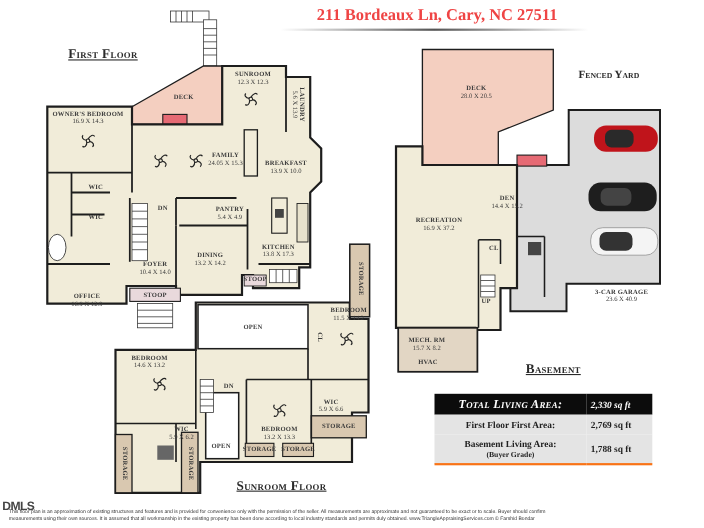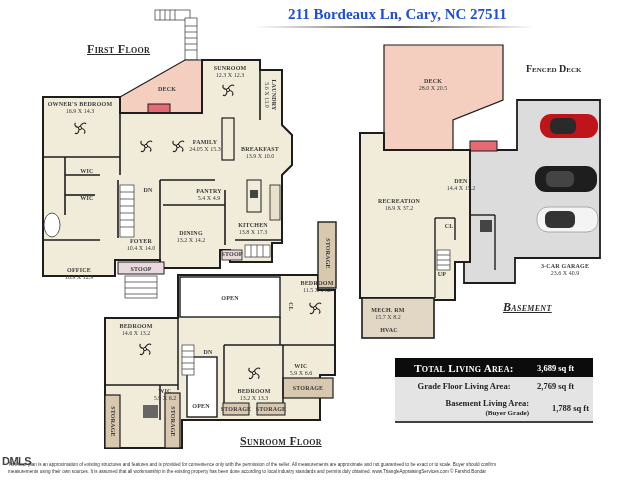--- a/index.html
+++ b/index.html
@@ -1,32 +1,32 @@
 <!DOCTYPE html>
 <html><head>
 <meta charset="utf-8">
 <style>
   html, body { margin:0; padding:0; }
   body { width:640px; height:480px; position:relative; overflow:hidden; background:#ffffff; font-family:"Liberation Serif", serif; color:#2a2a2a; }
   #plan { position:absolute; left:0; top:0; }
-  .title { position:absolute; left:288px; top:6px; font-size:15px; font-weight:bold; color:#1d4ed8; white-space:nowrap; }
+  .title { position:absolute; left:288px; top:6px; font-size:15px; font-weight:bold; color:#ef4444; white-space:nowrap; }
   .title-rule { position:absolute; left:255px; top:26px; width:280px; height:2px; background:linear-gradient(90deg, rgba(0,0,0,0), #555 50%, rgba(0,0,0,0)); }
-  .floor-label { position:absolute; font-size:12px; font-weight:bold; text-decoration:underline; font-variant:small-caps; letter-spacing:0.3px; white-space:nowrap;margin-left:25px; }
+  .floor-label { position:absolute; font-size:12px; font-weight:bold; text-decoration:underline; font-variant:small-caps; letter-spacing:0.3px; white-space:nowrap; }
   .room { position:absolute; text-align:center; font-size:6px; line-height:7px; color:#3a3a3a; white-space:nowrap; transform:translateX(-50%); }
   .room .nm { font-weight:bold; text-transform:uppercase; letter-spacing:0.2px; }
   .room.vert { transform:translateX(-50%) rotate(90deg); }
   .yard { position:absolute; left:526px; top:63px; font-size:10px; font-weight:bold; font-variant:small-caps; white-space:nowrap; }
   .area-table { position:absolute; left:395px; top:358px; width:198px; border-collapse:collapse; font-size:8.5px; }
   .area-table td { padding:0 4px; height:18px; font-weight:bold; color:#222; }
-  .area-table tr.total td { background:#0c0c0c; color:#fff; height:19px; }
+  .area-table tr.total td { background:#0c0c0c; color:#fff; height:19px;font-style:italic; }
   .area-table tr.total td.lbl { font-variant:small-caps; font-size:11px; letter-spacing:0.3px; }
   .area-table tr.shade td { background:#e4e4e4; }
   .area-table td.lbl { text-align:center; width:130px; }
   .area-table td.val { text-align:left; }
-  .area-table tr.last td { border-bottom:2px solid #404040; height:26px; line-height:9px;text-align:right; }
+  .area-table tr.last td { border-bottom:2px solid #f97316; height:26px; line-height:9px; }
   .disclaimer { position:absolute; left:8px; top:461px; width:628px; font-family:"Liberation Sans", sans-serif; font-size:4.6px; line-height:7px; color:#333; }
   .mls { position:absolute; left:2px; top:455px; font-family:"Liberation Sans", sans-serif; font-size:11px; font-weight:bold; color:#444; letter-spacing:-0.5px; }
 </style>
 </head>
 <body>
 
 <svg id="plan" width="640" height="480" viewBox="0 0 640 480">
   <defs>
     <g id="fan">
       <circle r="1.6" fill="none" stroke="#222" stroke-width="1"></circle>
@@ -167,22 +167,22 @@
     <rect x="537" y="207" width="61" height="25" rx="11" fill="#f4f4f4" stroke="#999" stroke-width="0.8"></rect>
     <rect x="545" y="211" width="30" height="17" rx="6" fill="#333"></rect>
   </g>
 </svg>
 
 <div class="title">211 Bordeaux Ln, Cary, NC 27511</div>
 <div class="title-rule"></div>
 
 <div class="floor-label" style="left:62px; top:42px;">First Floor</div>
 <div class="floor-label" style="left:215px; top:434px;">Sunroom Floor</div>
-<div class="floor-label" style="left:478px; top:300px;font-style:italic;">Basement</div>
-<div class="yard">Fenced Deck</div>
+<div class="floor-label" style="left:478px; top:328px;">Basement</div>
+<div class="yard">Fenced Yard</div>
 
 <div class="room" style="left:167px; top:86px;">
     <div class="nm">Deck</div>
   </div>
 <div class="room" style="left:230px; top:65px;">
     <div class="nm">Sunroom</div>
     <div>12.3 X 12.3</div>
   </div>
 <div class="room vert" style="left:270px; top:88px;">
     <div class="nm">Laundry</div>
@@ -314,24 +314,24 @@
     <div class="nm">HVAC</div>
   </div>
 <div class="room" style="left:442px; top:271px;">
     <div class="nm">UP</div>
   </div>
 
 <table class="area-table">
   <tbody>
       <tr class="total">
     <td class="lbl">Total Living Area:</td>
-    <td class="val">3,689 sq ft</td>
+    <td class="val">2,330 sq ft</td>
   </tr>
   <tr class="shade">
-    <td class="lbl">Grade Floor Living Area:</td>
+    <td class="lbl">First Floor First Area:</td>
     <td class="val">2,769 sq ft</td>
   </tr>
   <tr class="shade last">
     <td class="lbl"><span>Basement Living Area:</span><br><span style="font-size:7px;">(Buyer Grade)</span></td>
     <td class="val">1,788 sq ft</td>
   </tr>
 </tbody>
   </table>
 
 <div class="mls">DMLS</div>

